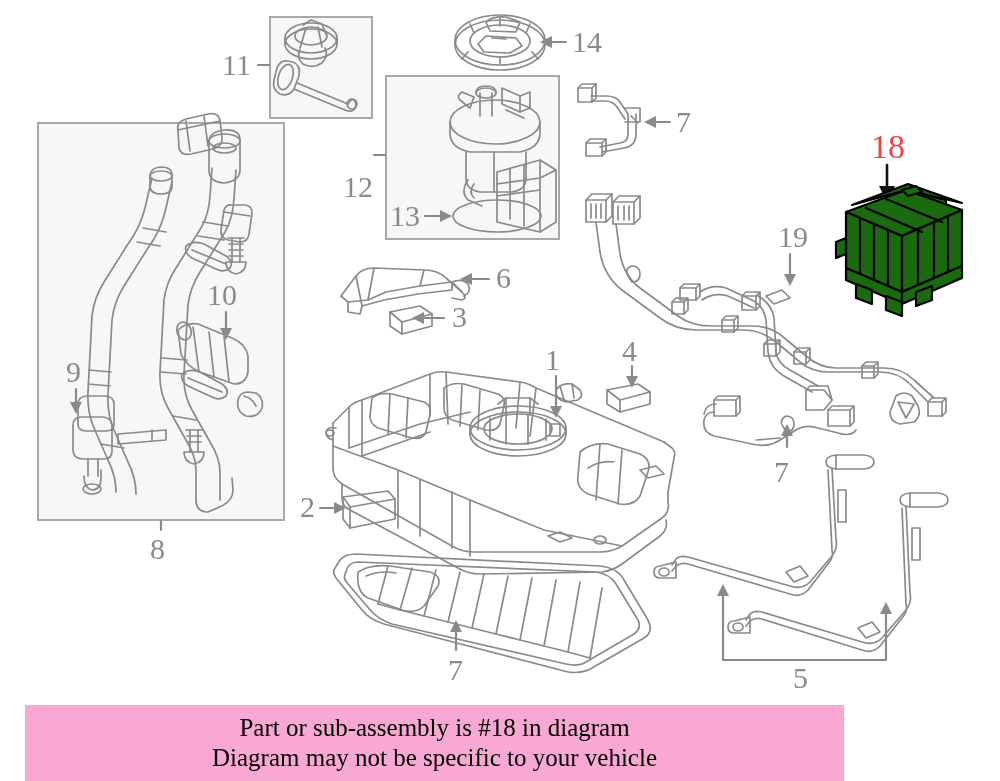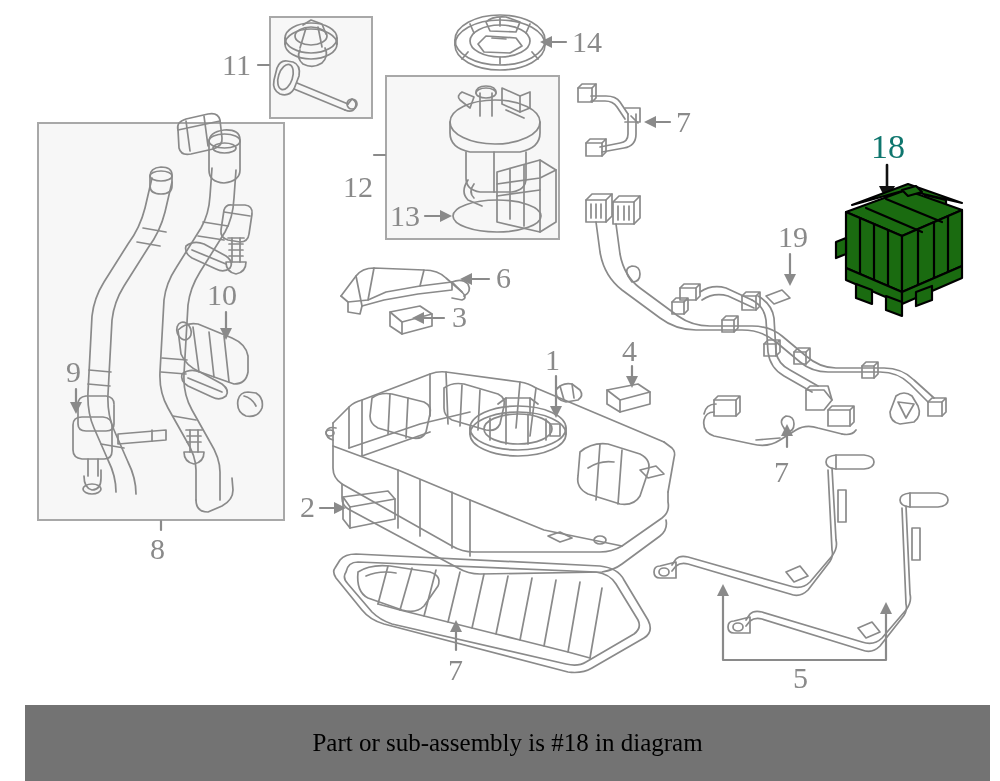--- a/index.html
+++ b/index.html
@@ -14,34 +14,34 @@
 
   .callout{
     position:absolute;
     font-family:"Liberation Serif", serif;
     font-size:30px;
     color:#8a8a8a;
     line-height:1;
     user-select:none;
     white-space:nowrap;
   }
-  .callout.strong{color:#0f766e;font-weight:400;}
+  .callout.strong{color:#ef4444;font-weight:400;}
 
   .group-box{
     position:absolute;
     border:2px solid #a8a8a8;
     background:#f7f7f7;
     box-sizing:border-box;
   }
 
   #banner{
     position:absolute;
     left:25px;top:705px;
-    width:965px;height:76px;
-    background:#737373;
+    width:819px;height:76px;
+    background:#f9a8d4;
     box-sizing:border-box;
     display:flex;flex-direction:column;
     align-items:center;justify-content:center;
   }
   #banner .bline{
     color:#000;
     font-family:"Liberation Serif", serif;
     font-size:25px;
     line-height:30px;
     letter-spacing:0px;
@@ -483,15 +483,16 @@
   <div class="callout" style="left:343px;top:140px;margin-top:32px;">12</div>
   <div class="callout" style="left:390px;top:201px;text-align:right;">13</div>
   <div class="callout" style="left:572px;top:27px;">14</div>
   <div class="callout" style="left:676px;top:107px;">7</div>
   <div class="callout" style="left:774px;top:457px;">7</div>
   <div class="callout" style="left:778px;top:222px;">19</div>
   <div class="callout strong" style="left:871px;top:130px;font-size:34px;">18</div>
 
   <div id="banner">
     <div class="bline">Part or sub-assembly is #18 in diagram</div>
+    <div class="bline">Diagram may not be specific to your vehicle</div>
   </div>
 
 </div>
 
 </body></html>

